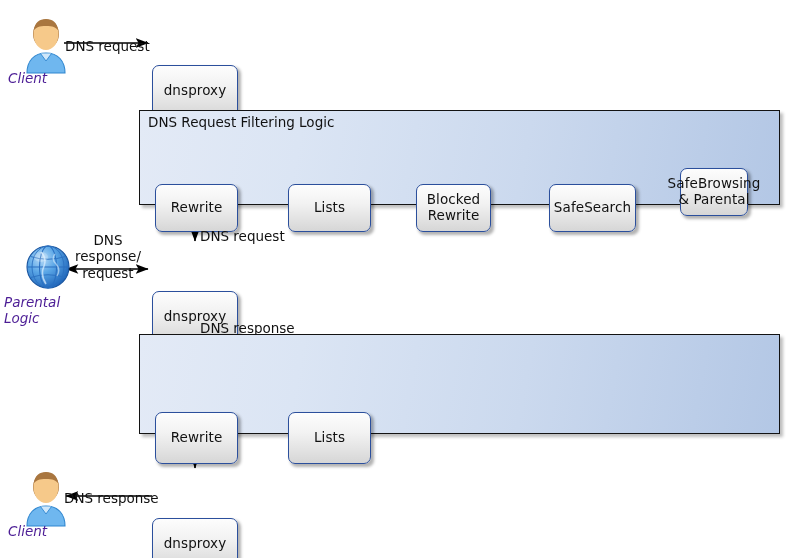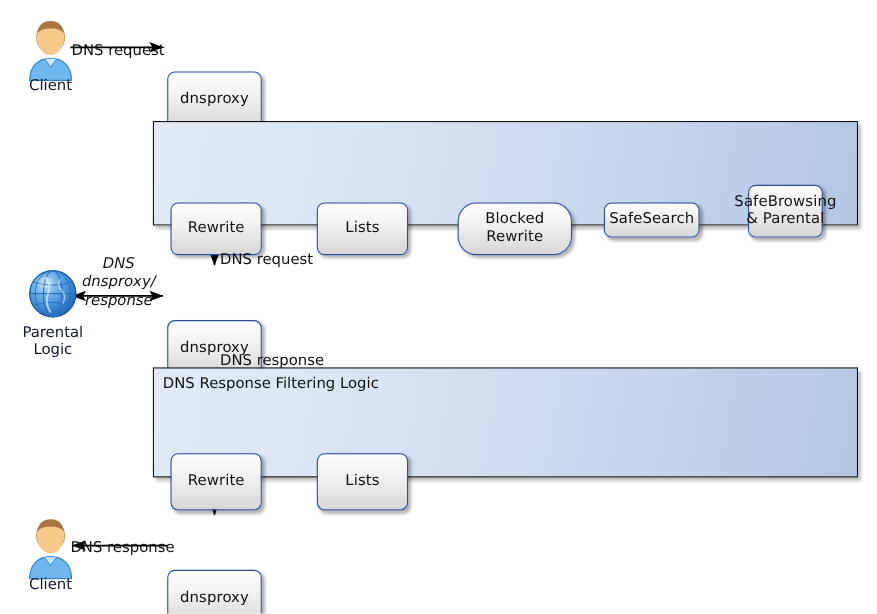--- a/index.html
+++ b/index.html
@@ -55,30 +55,31 @@
 
   
   .label {
     position: absolute;
     font-size: 13.5px;
     color: #111111;
     white-space: nowrap;
     line-height: 1.22;
     margin-top: 16px;
   }
-  .label.center { text-align: center; font-style: italic; }
+  .label.center { text-align: center; }
 
   
   .caption {
     position: absolute;
     font-size: 13.5px;
-    color: #0f172a;
-    text-align: center;
+    color: #4c1d95;
+    text-align: left;
     line-height: 1.22;
     white-space: nowrap;
+    font-style: italic;
   }
 
   
   #edges {
     position: absolute;
     left: 0; top: 0;
     width: 797px;
     height: 558px;
     pointer-events: none;
   }
@@ -131,37 +132,38 @@
   </svg>
   <div class="caption" style="left:8px; top:70px; width:76px;">Client</div>
 
   <div class="label" style="left:65px; top:22px;">DNS request</div>
 
   <div class="node" style="left:152px; top:17px; width:86px; height:52px;">
     <span>dnsproxy</span>
   </div>
 
   <div class="container-box" style="left:139px; top:110px; width:641px; height:95px;"></div>
+  <div class="container-title" style="left:148px; top:114px;">DNS Request Filtering Logic</div>
 
   <div class="node" style="left:155px; top:136px; width:83px; height:48px;">
     <span>Rewrite</span>
   </div>
 
   <div class="node" style="left:288px; top:136px; width:83px; height:48px;">
     <span>Lists</span>
   </div>
 
-  <div class="node" style="left:416px; top:136px; width:104px; height:48px;border-radius:17px;">
+  <div class="node" style="left:416px; top:136px; width:75px; height:48px;">
     <div>
       <span>Blocked</span>
       <span>Rewrite</span>
     </div>
   </div>
 
-  <div class="node" style="left:549px; top:136px; width:87px; height:32px;">
+  <div class="node" style="left:549px; top:136px; width:87px; height:48px;">
     <span>SafeSearch</span>
   </div>
 
   <div class="node" style="left:680px; top:120px; width:68px; height:48px;justify-content:center;">
     <div>
       <span>SafeBrowsing</span>
       <span>&amp; Parental</span>
     </div>
   </div>
 
@@ -186,32 +188,31 @@
     <path d="M31 12 q-4 5 1 10 q5 5 1 12" fill="none" stroke="#d8ecfd" stroke-width="1.4" opacity="0.6"></path>
     <ellipse cx="17" cy="15" rx="7" ry="5" fill="#ffffff" opacity="0.22"></ellipse>
   </svg>
   <div class="caption" style="left:4px; top:294px; width:88px;">
     <span>Parental</span><br>
     <span>Logic</span>
   </div>
 
   <div class="label center" style="left:72px; top:216px; width:72px;">
     <span>DNS</span><br>
-    <span>dnsproxy/</span><br>
-    <span>response</span>
+    <span>response/</span><br>
+    <span>request</span>
   </div>
 
   <div class="node" style="left:152px; top:243px; width:86px; height:52px;">
     <span>dnsproxy</span>
   </div>
 
   <div class="label" style="left:200px; top:304px;">DNS response</div>
 
   <div class="container-box" style="left:139px; top:334px; width:641px; height:100px;"></div>
-  <div class="container-title" style="left:148px; top:341px;">DNS Response Filtering Logic</div>
 
   <div class="node" style="left:155px; top:364px; width:83px; height:52px;">
     <span>Rewrite</span>
   </div>
 
   <div class="node" style="left:288px; top:364px; width:83px; height:52px;">
     <span>Lists</span>
   </div>
 
   <svg class="icon-svg" style="left:22px; top:469px;" width="48" height="58" viewBox="0 0 48 58">

